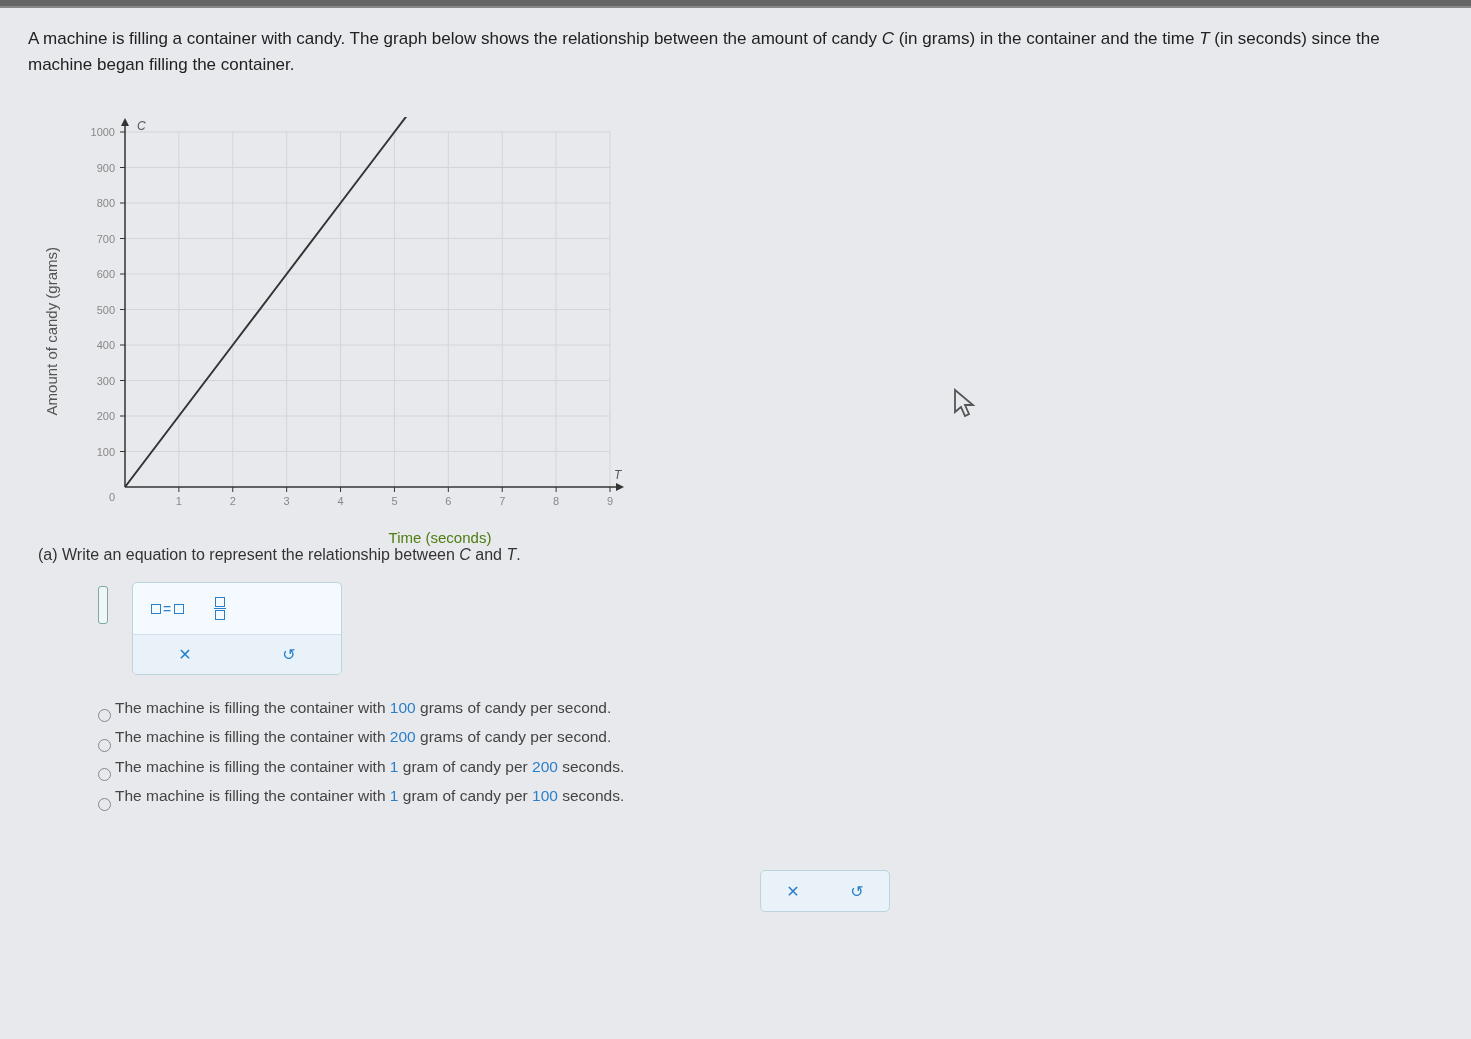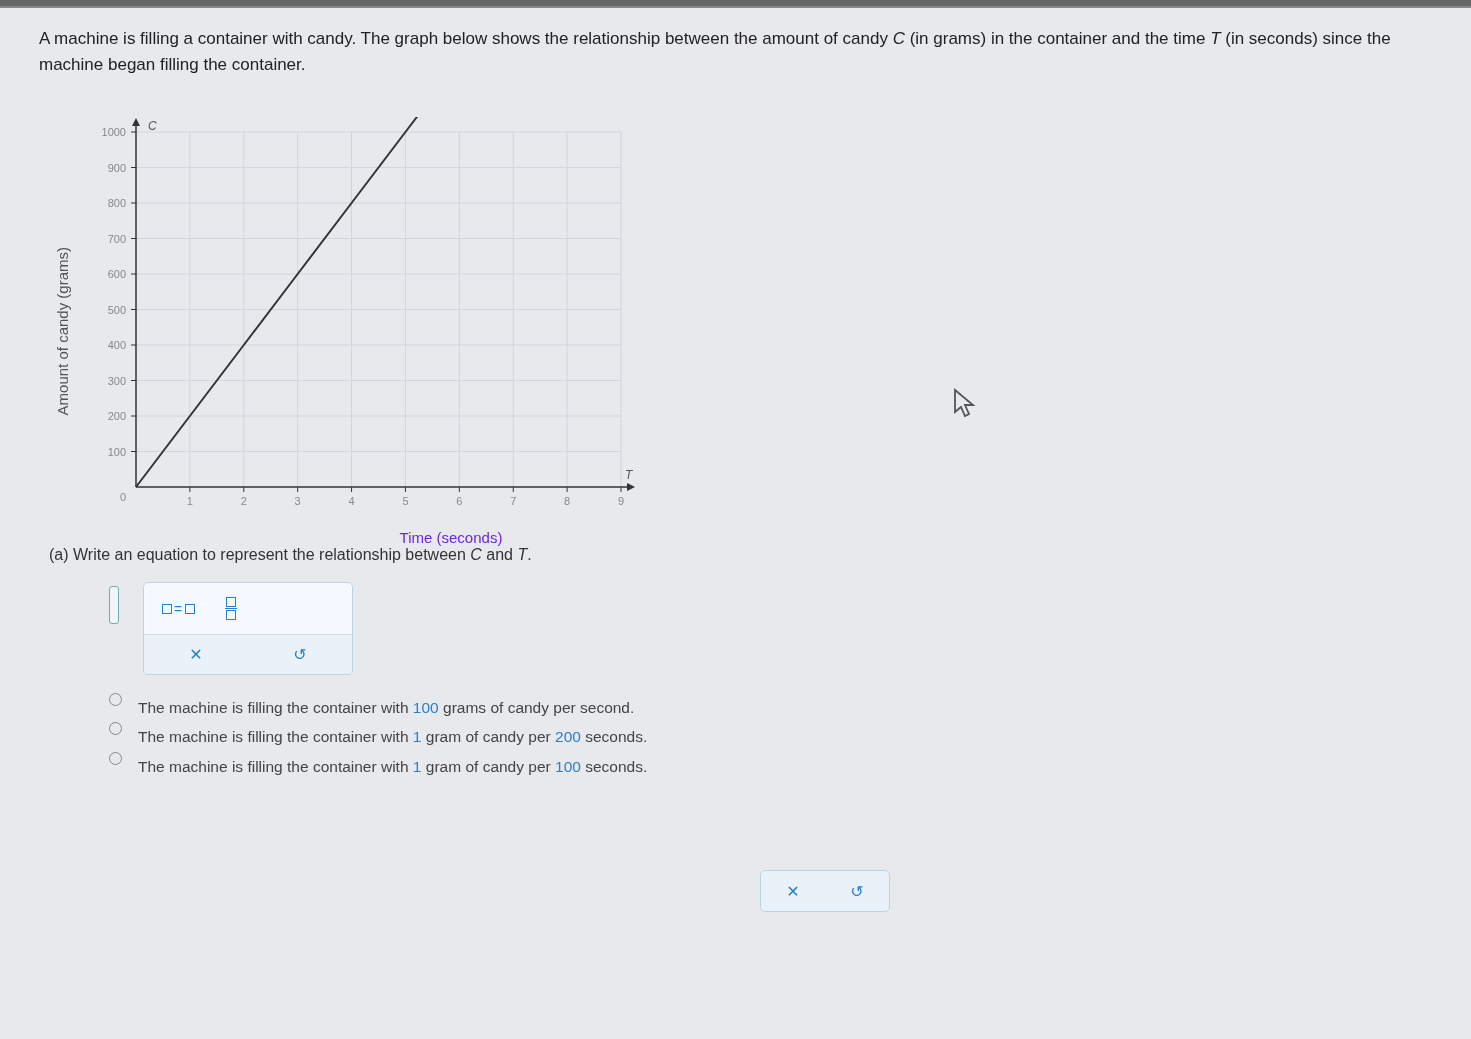--- a/index.html
+++ b/index.html
@@ -12,21 +12,21 @@
     width: 1471px;
     height: 1039px;
     position: relative;
   }
   .top-bar {
     height: 8px;
     background: #666;
     border-bottom: 2px solid #888;
   }
   .content {
-    padding: 18px 40px 20px 39px;
+    padding: 18px 40px 20px 28px;
   }
   .problem-text {
     font-size: 17px;
     line-height: 1.5;
     color: #222;
     max-width: 1380px;
   }
   .italic { font-style: italic; }
   .chart-area {
     display: flex;
@@ -41,21 +41,21 @@
     color: #555;
     margin-right: 10px;
   }
   .chart-svg-wrap {
     display: flex;
     flex-direction: column;
     align-items: center;
   }
   .xlabel {
     font-size: 15px;
-    color: #6d28d9;
+    color: #4d7c0f;
     margin-top: 12px;
     margin-left: 180px;
     text-align: right;
   }
   .part-a, .part-b {
     margin-left: 10px;
     font-size: 16px;
     color: #333;
   }
   .input-widget {
@@ -126,22 +126,22 @@
   }
   .choices {
     margin-top: 18px;
     margin-left: 60px;
     font-size: 15.5px;
     color: #444;
     line-height: 1.9;
   }
   .choice-row {
     display: flex;
-    align-items: flex-start;
-    gap: 16px;
+    align-items: flex-end;
+    gap: 4px;
   }
   .radio-dot {
     width: 13px;
     height: 13px;
     border: 1.5px solid #888;
     border-radius: 50%;
     display: inline-block;
     flex-shrink: 0;
   }
   .num-highlight {
@@ -281,20 +281,24 @@
   </div>
 
   <div class="part-b">
     <div class="choices" id="choices-container">
         <div class="choice-row">
           <span class="radio-dot"></span>
           <span><span>The machine is filling the container with </span><span class="num-highlight">100</span><span> grams of candy per second.</span></span>
         </div>
         <div class="choice-row">
           <span class="radio-dot"></span>
+          <span><span>The machine is filling the container with </span><span class="num-highlight">200</span><span> grams of candy per second.</span></span>
+        </div>
+        <div class="choice-row">
+          <span class="radio-dot"></span>
           <span><span>The machine is filling the container with </span><span class="num-highlight">1</span><span> gram of candy per </span><span class="num-highlight">200</span><span> seconds.</span></span>
         </div>
         <div class="choice-row">
           <span class="radio-dot"></span>
           <span><span>The machine is filling the container with </span><span class="num-highlight">1</span><span> gram of candy per </span><span class="num-highlight">100</span><span> seconds.</span></span>
         </div>
       </div>
   </div>
 
 </div>

